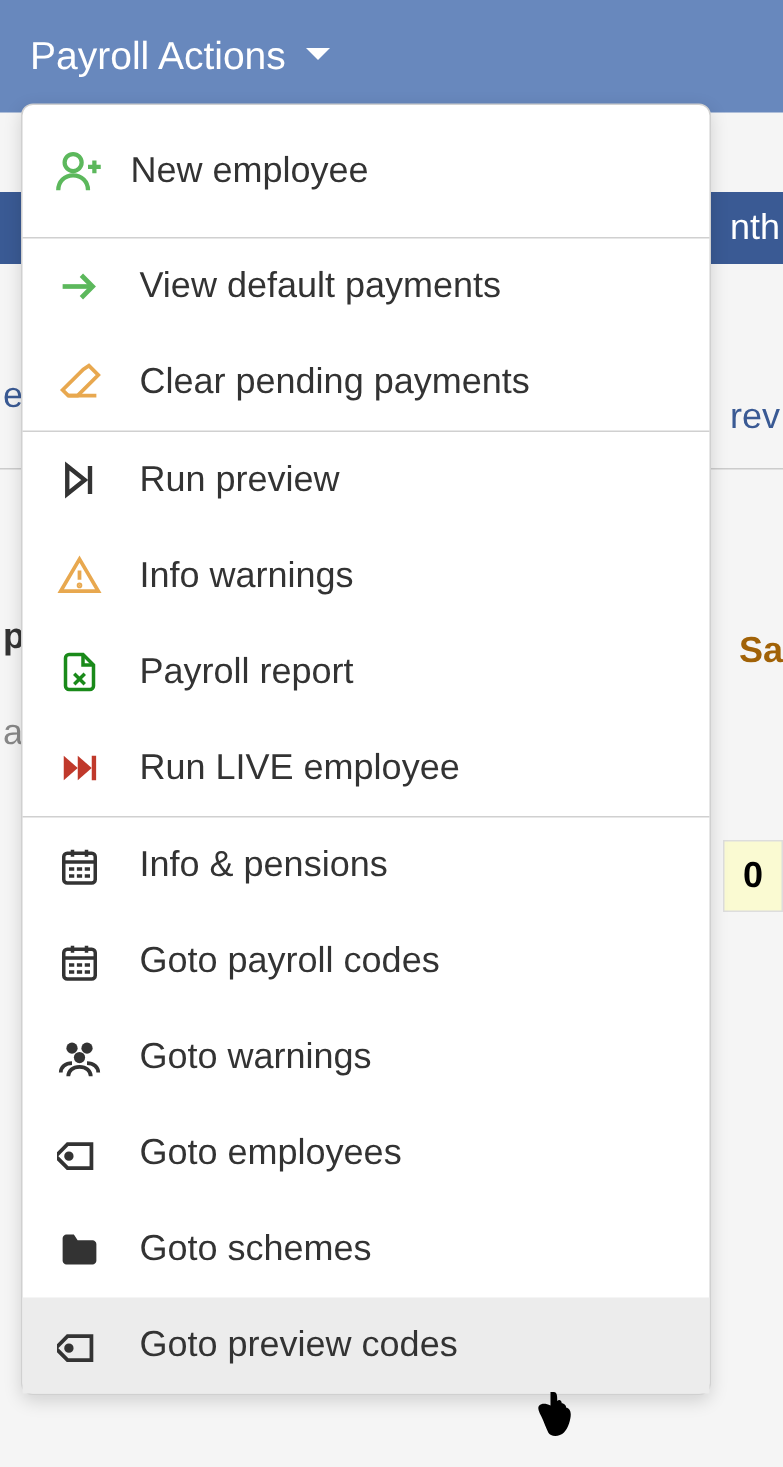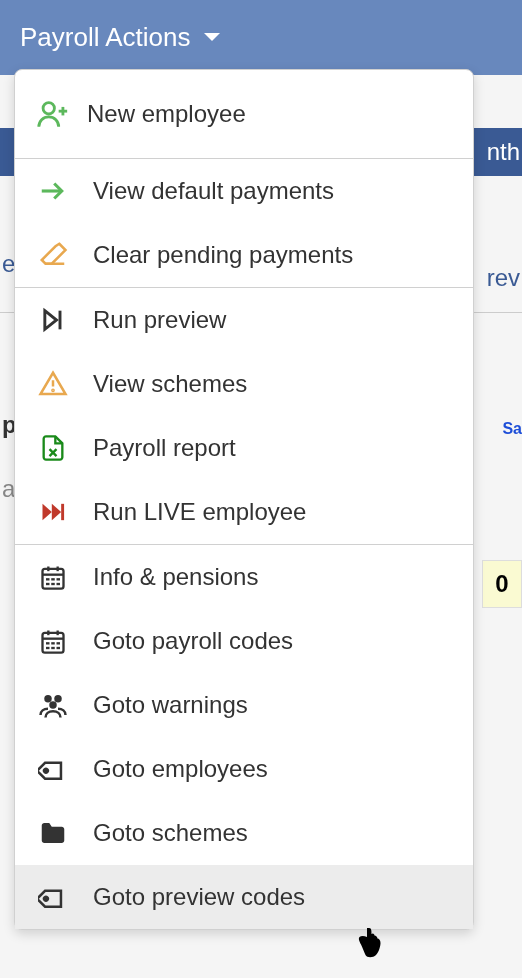--- a/index.html
+++ b/index.html
@@ -68,22 +68,22 @@
       top: 411px;
       left: 2px;
       font-size: 24px;
       color: #333;
       font-weight: 600;
     }
     .truncated-3 {
       position: absolute;
       top: 420px;
       right: 0;
-      font-size: 16px;
-      color: #1d4ed8;
+      font-size: 24px;
+      color: #a16207;
       font-weight: 600;
     }
     .truncated-4 {
       position: absolute;
       top: 475px;
       left: 2px;
       font-size: 24px;
       color: #888;
     }
     .yellow-box {
@@ -232,21 +232,21 @@
       <span class="menu-label">Run preview</span>
     </div>
     <div class="menu-item">
       <span class="menu-icon" style="color: rgb(232, 168, 79);">
         <svg viewBox="0 0 24 24" width="30" height="30" fill="none" stroke="currentColor" stroke-width="2">
           <path d="M12 3 L22 20 L2 20 Z"></path>
           <line x1="12" y1="9" x2="12" y2="14"></line>
           <circle cx="12" cy="17" r="0.5" fill="currentColor"></circle>
         </svg>
       </span>
-      <span class="menu-label">View schemes</span>
+      <span class="menu-label">Info warnings</span>
     </div>
     <div class="menu-item">
       <span class="menu-icon" style="color: rgb(26, 138, 26);">
         <svg viewBox="0 0 24 24" width="28" height="28" fill="none" stroke="currentColor" stroke-width="2">
           <path d="M14 2 L6 2 C5 2 4 3 4 4 L4 20 C4 21 5 22 6 22 L18 22 C19 22 20 21 20 20 L20 8 Z"></path>
           <polyline points="14 2 14 8 20 8"></polyline>
           <path d="M9 13 L15 19 M15 13 L9 19" stroke-width="2"></path>
         </svg>
       </span>
       <span class="menu-label">Payroll report</span>

